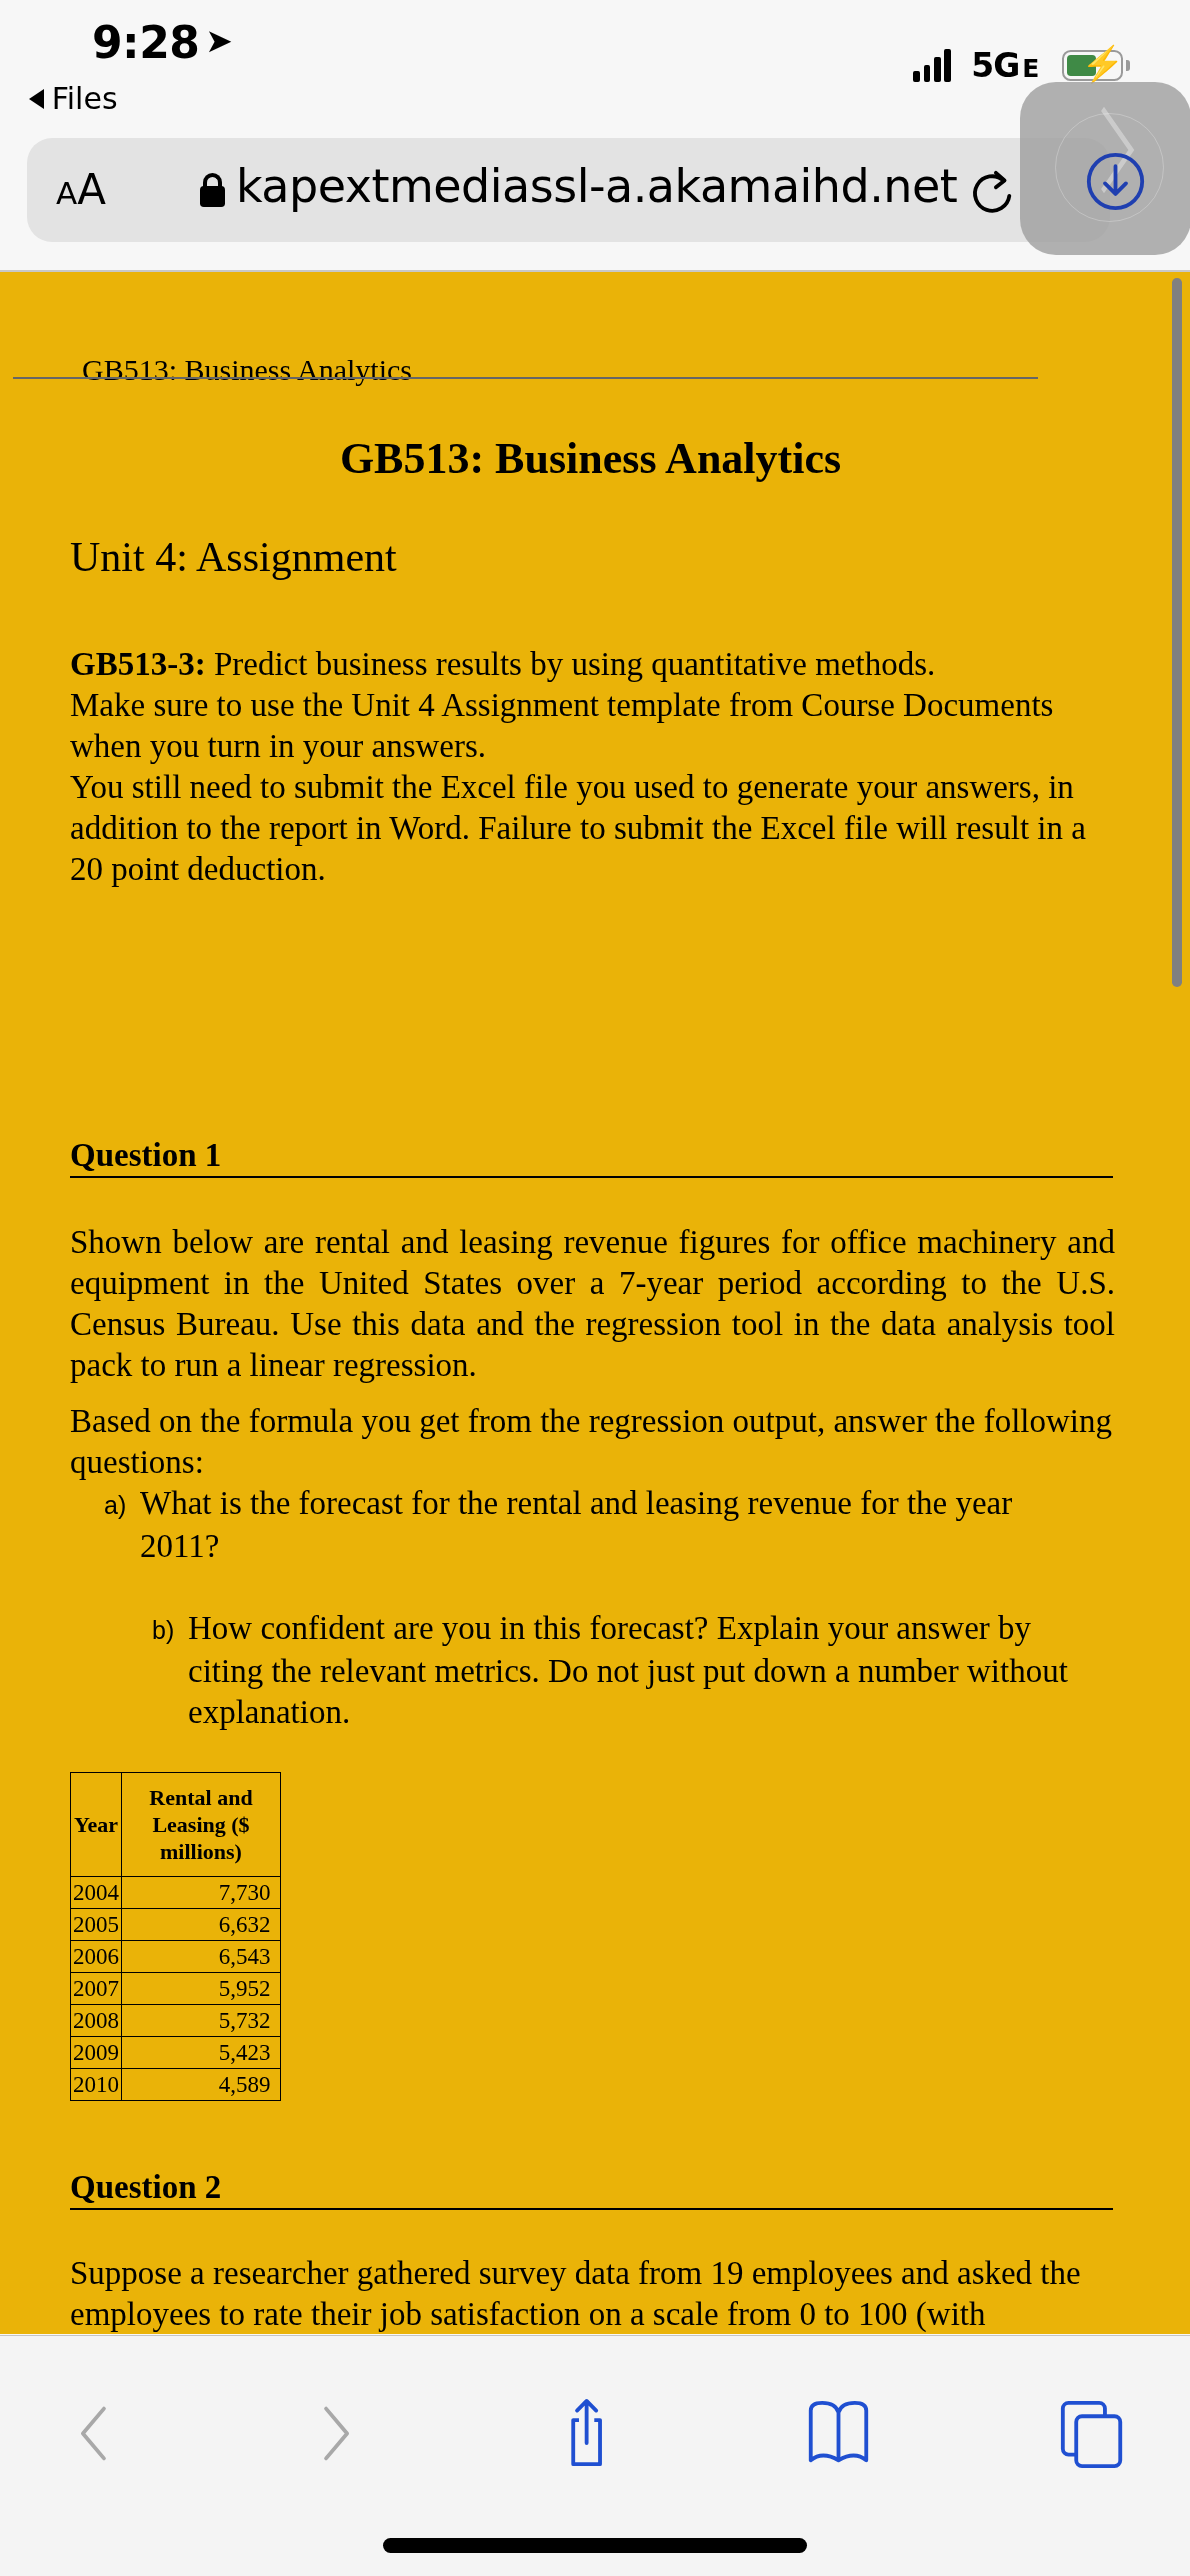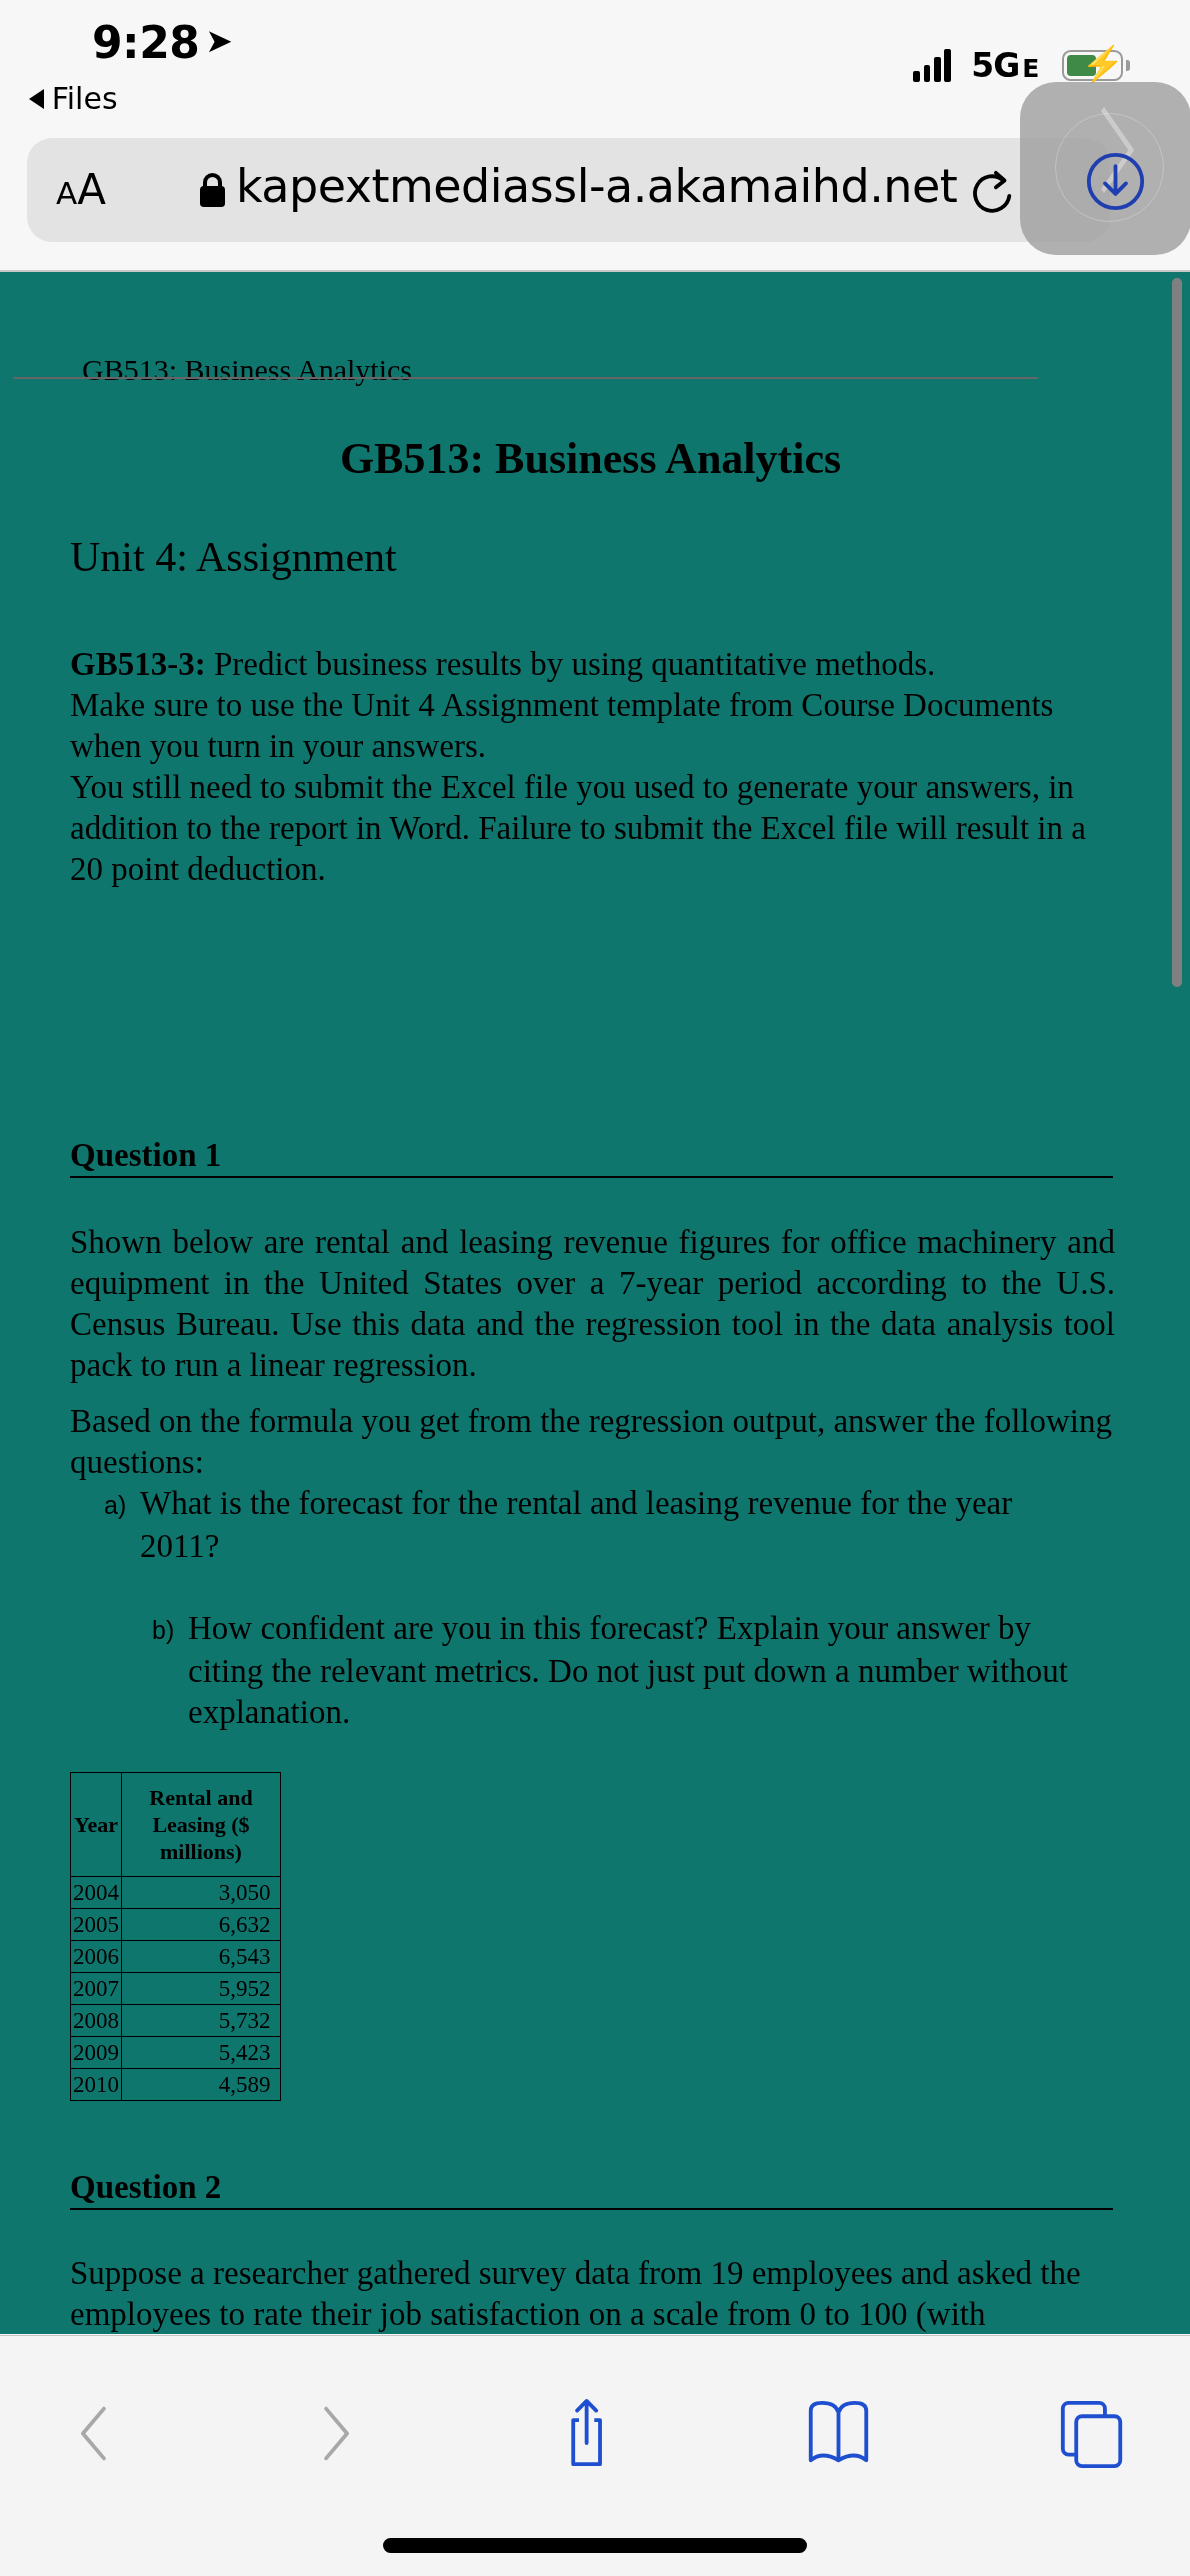--- a/index.html
+++ b/index.html
@@ -33,21 +33,21 @@
 
   
   .dl-overlay { position: absolute; left: 1020px; top: 82px; width: 171px; height: 173px; background: rgba(160,160,160,0.82); border-radius: 36px; }
   .dl-overlay .ring { position: absolute; left: 35px; top: 31px; width: 109px; height: 109px; border: 1.9px solid rgba(255,255,255,0.25); border-radius: 50%; }
   .dl-overlay .chev { position: absolute; left: 58px; top: 42px; width: 52px; height: 52px; border-right: 5.8px solid rgba(255,255,255,0.35); border-top: 5.8px solid rgba(255,255,255,0.35); transform: rotate(45deg) skew(10deg,10deg); }
   .dl-overlay .dl { position: absolute; left: 65px; top: 69px; width: 61px; height: 61px; }
 
   .chrome-sep { position: absolute; left: 0; top: 270px; width: 1190px; height: 1.9px; background: #c8c8c8; }
 
   
-  .doc { position: absolute; left: 0; top: 272px; width: 1190px; height: 2062px; background: #0f766e; overflow: hidden; }
+  .doc { position: absolute; left: 0; top: 272px; width: 1190px; height: 2062px; background: #eab308; overflow: hidden; }
   .scrollbar { position: absolute; left: 1172px; top: 5.8px; width: 9.6px; height: 709px; background: #808080; border-radius: 4.8px; }
 
   .running-head { position: absolute; left: 82px; top: 81px; font-size: 30px; font-family: "Liberation Serif", serif; }
   .running-rule { position: absolute; left: 13.4px; top: 105px; width: 1025px; height: 1.9px; background: #666; }
 
   .title { position: absolute; left: 0; width: 1181px; top: 161px; text-align: center; font-size: 44px; font-weight: bold; font-family: "Liberation Serif", serif; }
   .unit { position: absolute; left: 70px; top: 261px; font-size: 42px; font-family: "Liberation Serif", serif; }
 
   .body-text { position: absolute; left: 70px; width: 1045px; font-family: "Liberation Serif", serif; font-size: 33px; line-height: 41px; }
   .body-text b { font-weight: bold; }
@@ -162,21 +162,21 @@
   <table class="data-table">
     <thead>
       <tr>
         <th class="year">Year</th>
         <th class="rent">Rental and Leasing ($ millions)</th>
       </tr>
     </thead>
     <tbody id="table-body">
         <tr>
           <td class="yr">2004</td>
-          <td class="val">3,050</td>
+          <td class="val">7,730</td>
         </tr>
         <tr>
           <td class="yr">2005</td>
           <td class="val">6,632</td>
         </tr>
         <tr>
           <td class="yr">2006</td>
           <td class="val">6,543</td>
         </tr>
         <tr>

